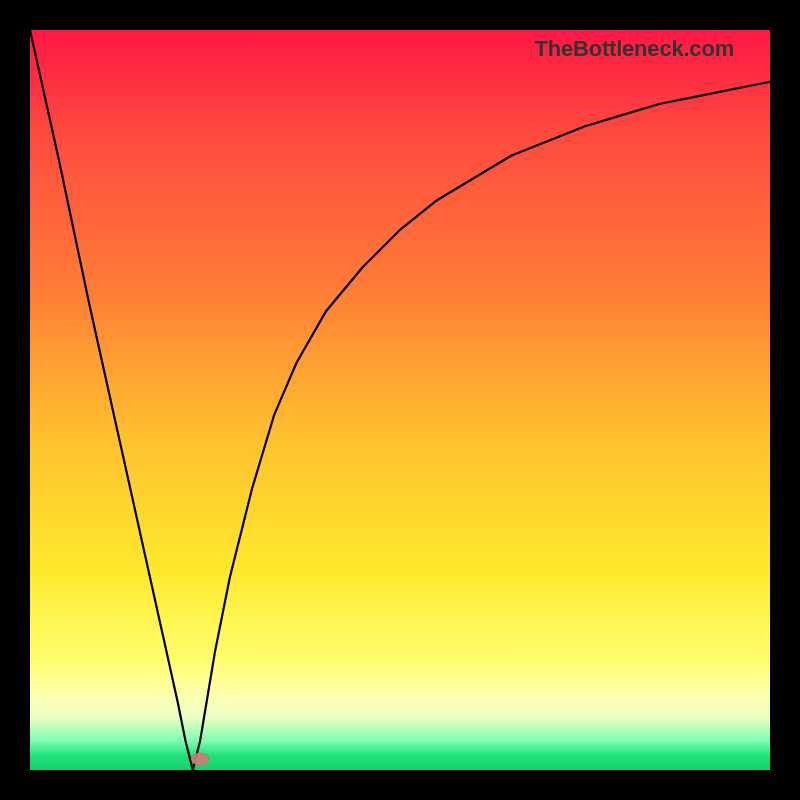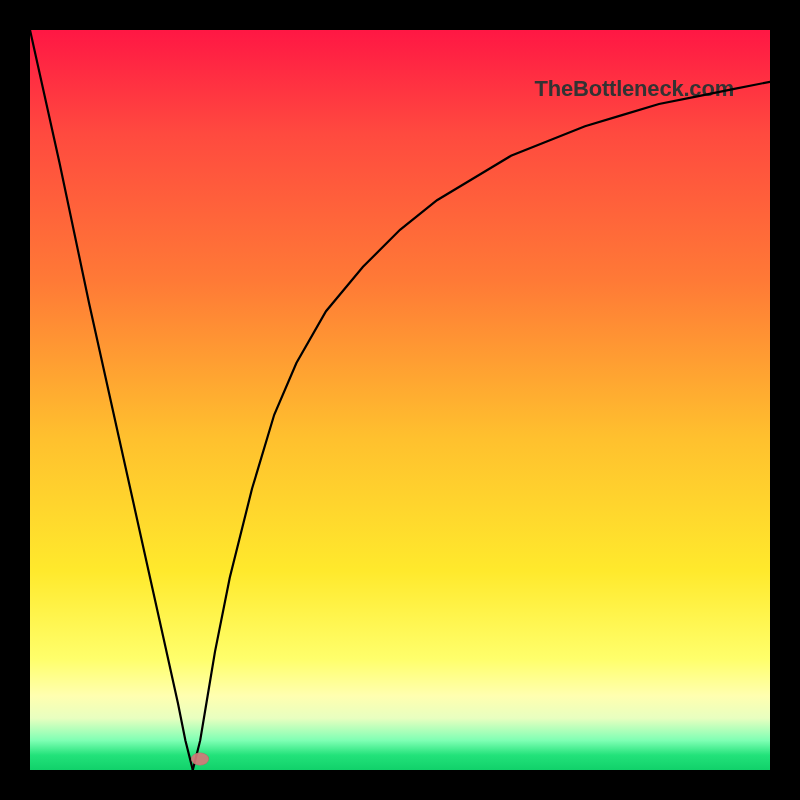--- a/index.html
+++ b/index.html
@@ -37,21 +37,20 @@
     );
   }
   .branding {
     position: absolute;
     top: 6px;
     right: 36px;
     font-size: 22px;
     font-weight: 600;
     color: #333;
     letter-spacing: -0.2px;
-    margin-top: 40px;
   }
   .curve-svg {
     position: absolute;
     left: 0;
     top: 0;
     width: 740px;
     height: 740px;
   }
   .marker {
     position: absolute;

